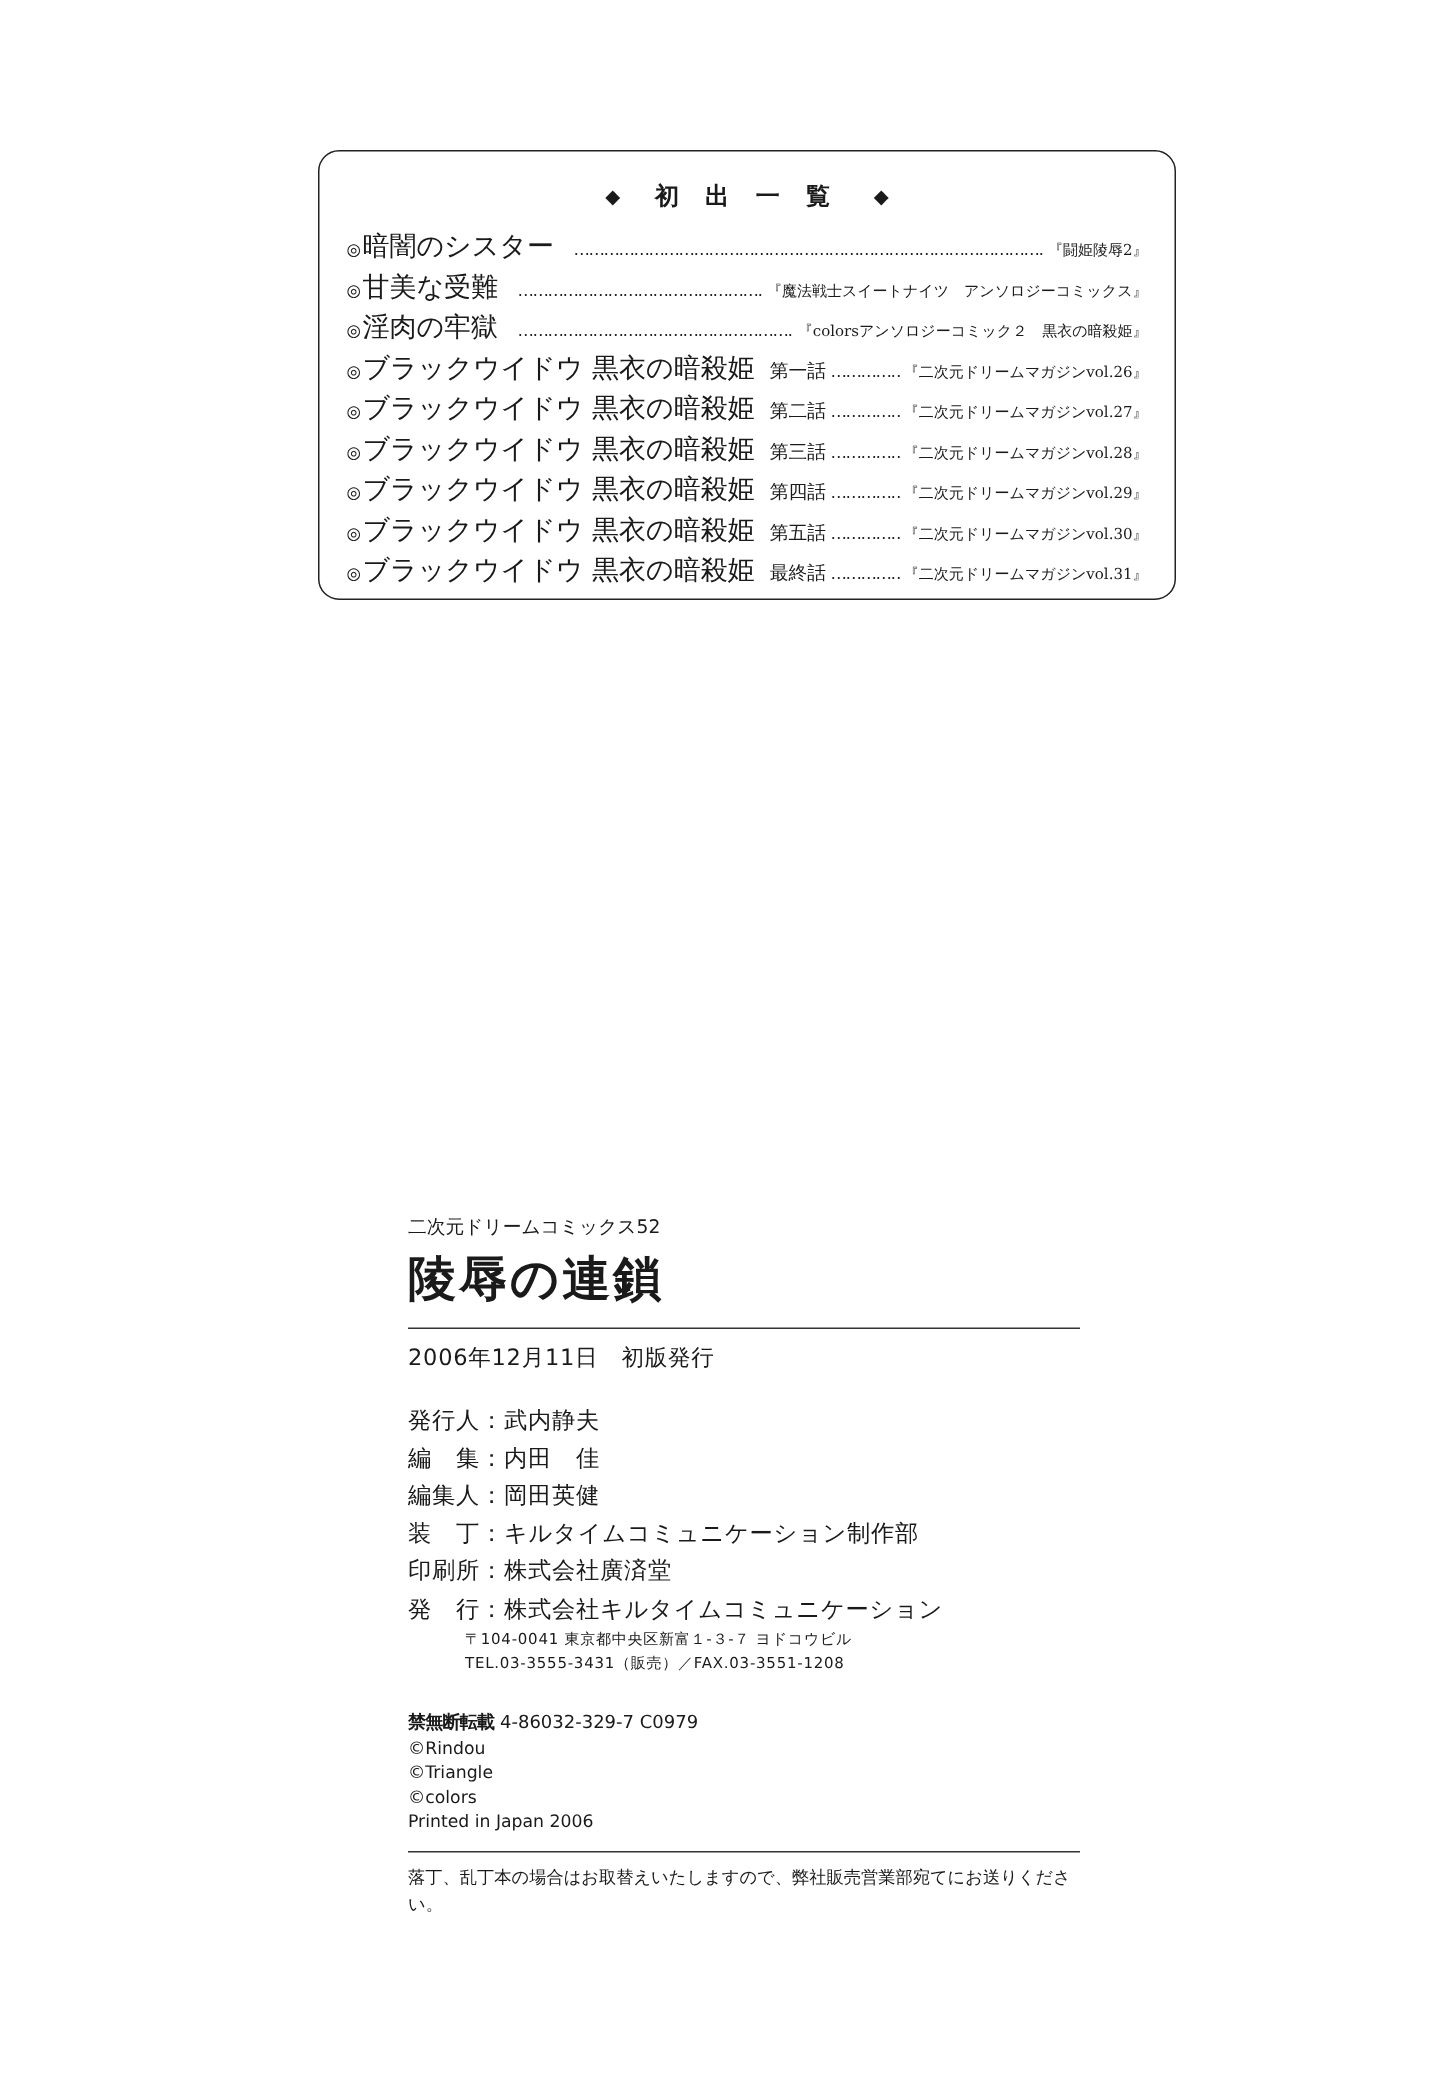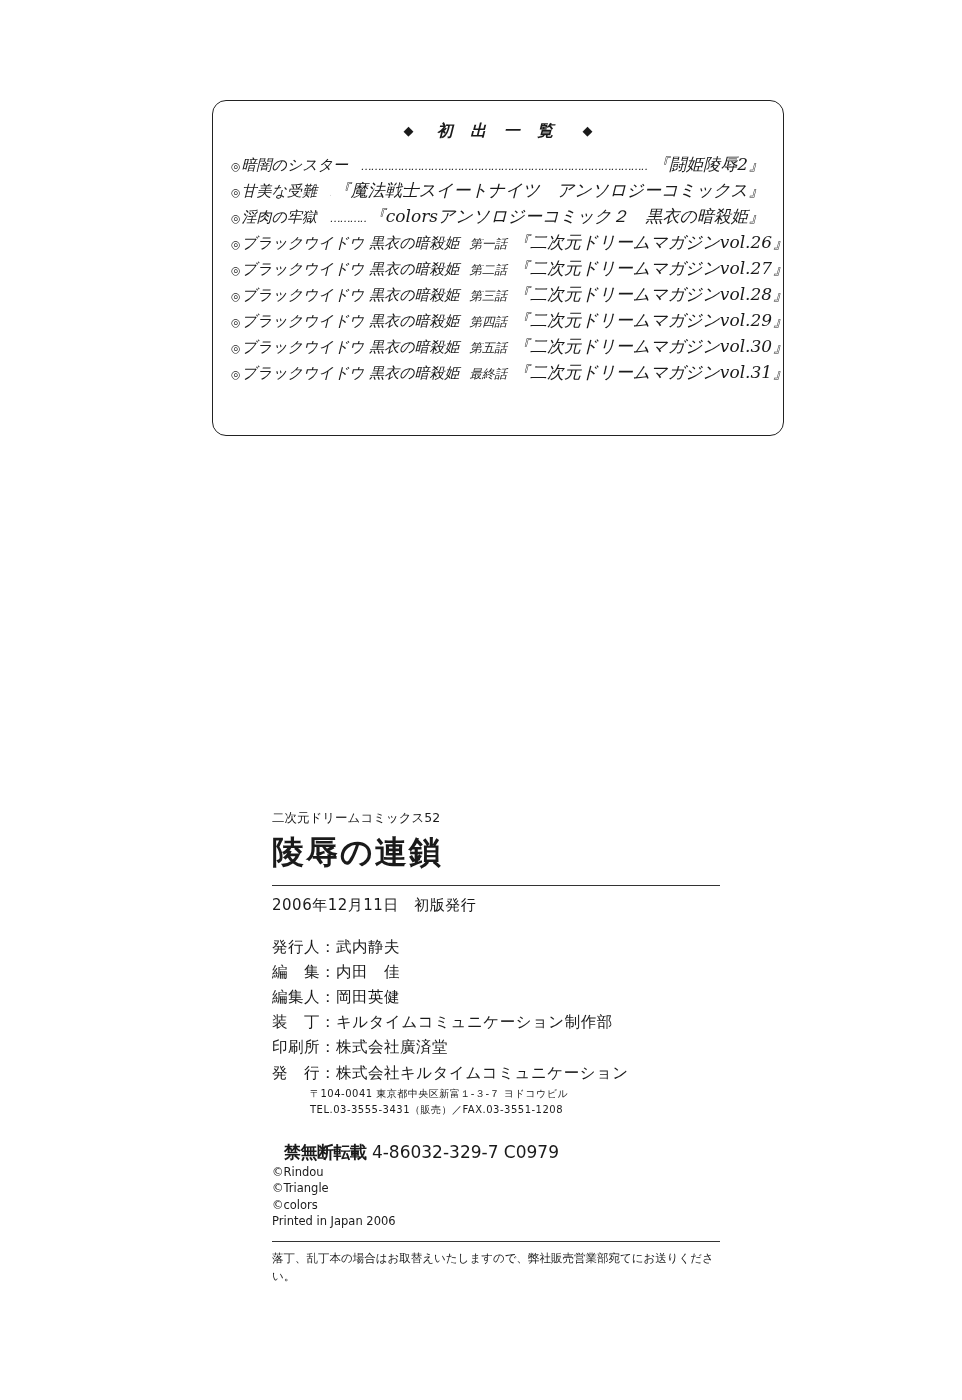--- a/index.html
+++ b/index.html
@@ -15,26 +15,25 @@
     color: #1a1a1a;
     overflow: hidden;
   }
 
   
   .credits-box {
     position: absolute;
     left: 212px;
     top: 100px;
     width: 572px;
-    height: 336px;
+    height: 300px;
     border: 1.5px solid #222;
     border-radius: 14px;
     box-sizing: border-box;
     padding: 14px 18px 10px 18px;
-    font-style: italic;
   }
   .credits-title {
     text-align: center;
     font-size: 16px;
     letter-spacing: 6px;
     font-weight: bold;
     margin: 6px 0 14px 0;
     font-family: "DejaVu Serif", "Liberation Serif", serif;
   }
   .credits-title .dia {
@@ -49,37 +48,37 @@
     line-height: 1.0;
     margin-bottom: 9px;
     white-space: nowrap;
     font-family: "DejaVu Sans", "Liberation Sans", sans-serif;
   }
   .credit-row .bullet {
     font-size: 11px;
     margin-right: 1px;
   }
   .credit-row .work {
-    font-size: 15px;
+    font-size: 18px;
   }
   .credit-row .ep {
     font-size: 12.5px;
     margin-left: 10px;
   }
   .credit-row .dots {
     flex: 1 1 auto;
     overflow: hidden;
     white-space: nowrap;
     font-size: 11px;
     letter-spacing: -1px;
     margin: 0 3px;
     color: #222;
   }
   .credit-row .src {
-    font-size: 17px;
+    font-size: 10px;
     font-family: "DejaVu Serif", "Liberation Serif", serif;
   }
 
   
   .colophon {
     position: absolute;
     left: 272px;
     top: 810px;
     width: 448px;
   }
@@ -118,22 +117,21 @@
     letter-spacing: 0.5px;
     padding-left: 38px;
     white-space: nowrap;
   }
   .isbn-block {
     margin-top: 22px;
     font-size: 11.5px;
     line-height: 1.42;
   }
   .isbn-first {
-    font-size: 17px;
-    margin-left: 12px;
+    font-size: 12px;
   }
   .isbn-first .warn {
     font-weight: bold;
     letter-spacing: -0.5px;
   }
   .bottom-rule {
     border: 0;
     border-top: 1px solid #333;
     margin: 12px 0 8px 0;
     width: 100%;

